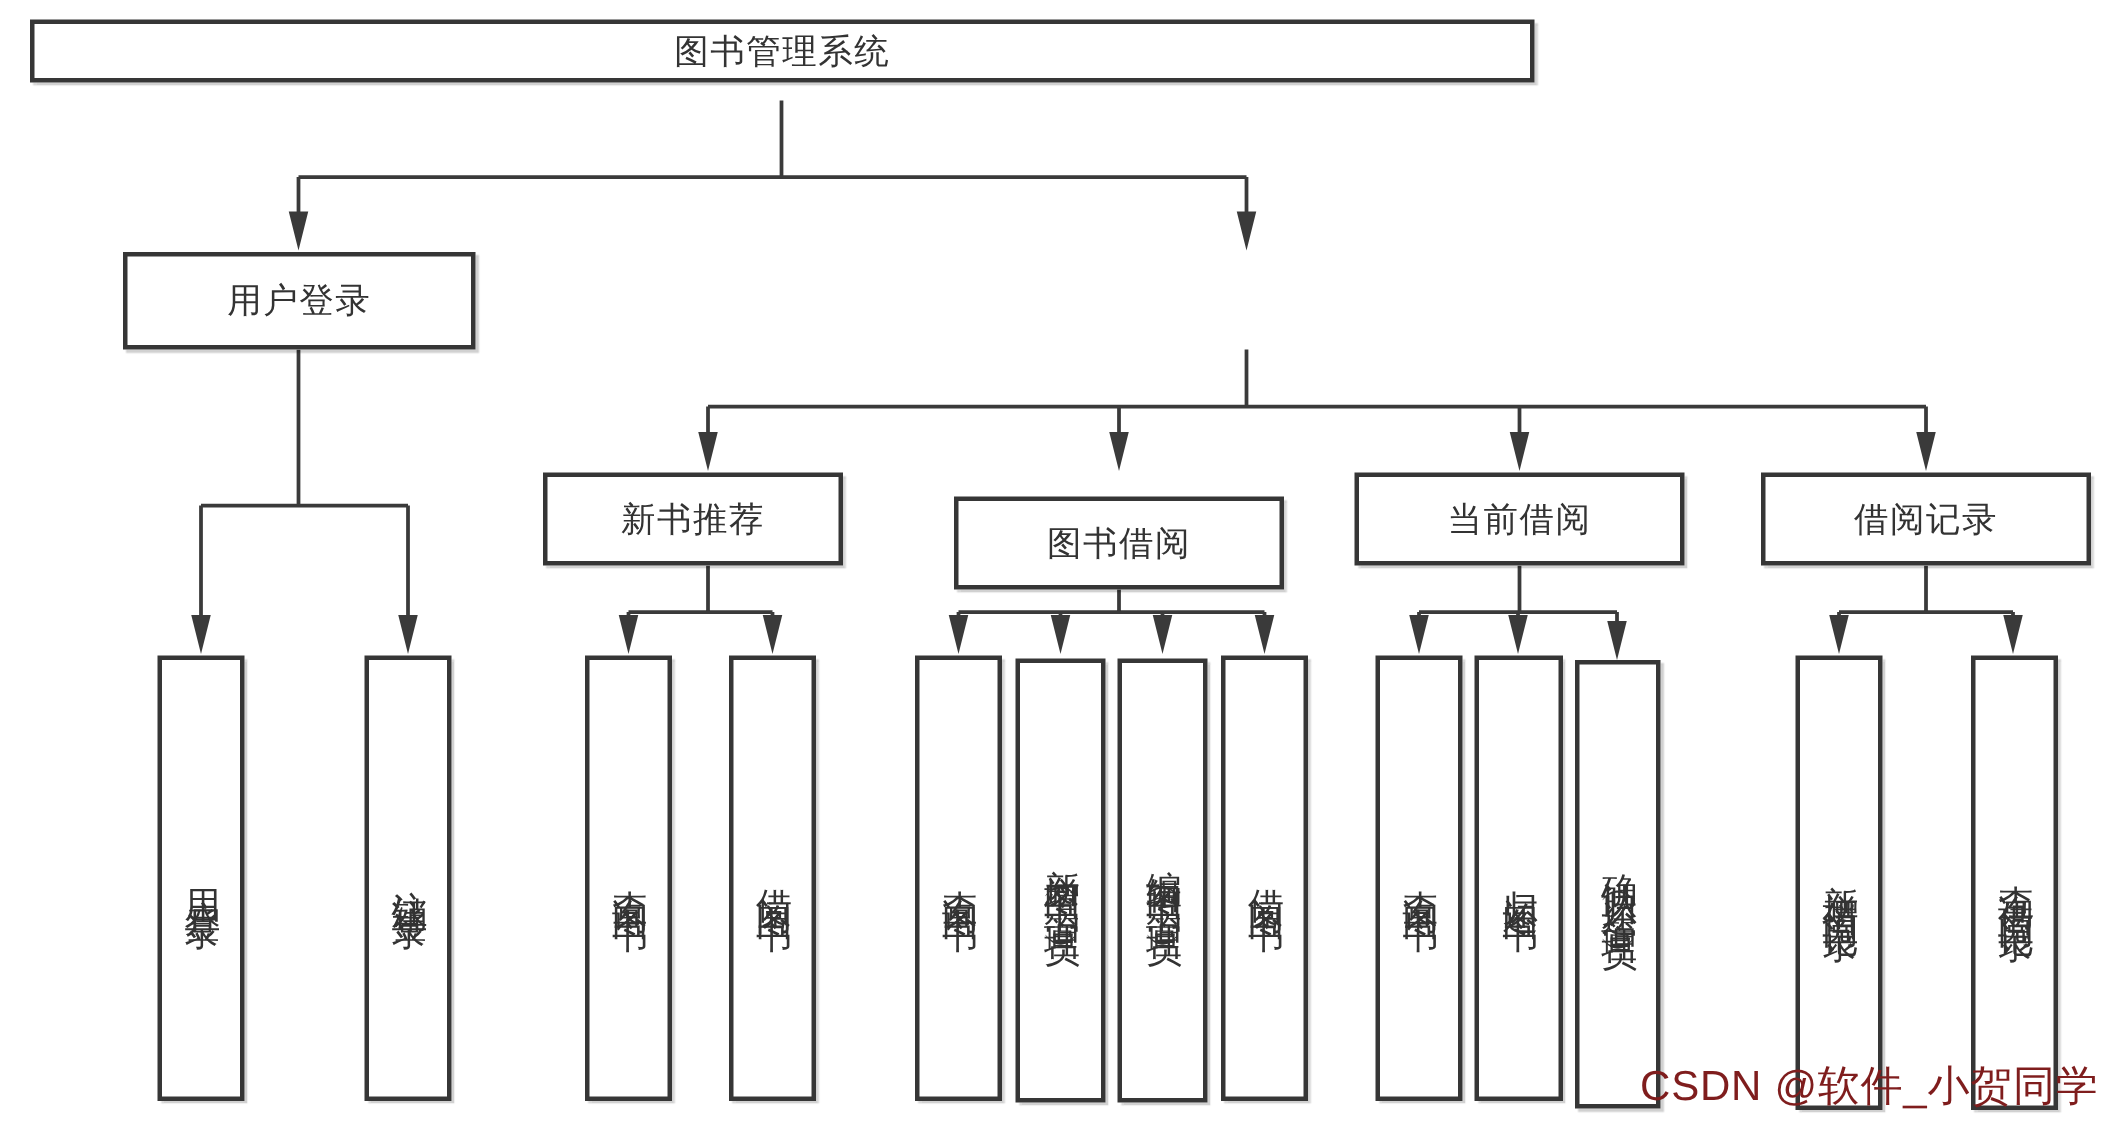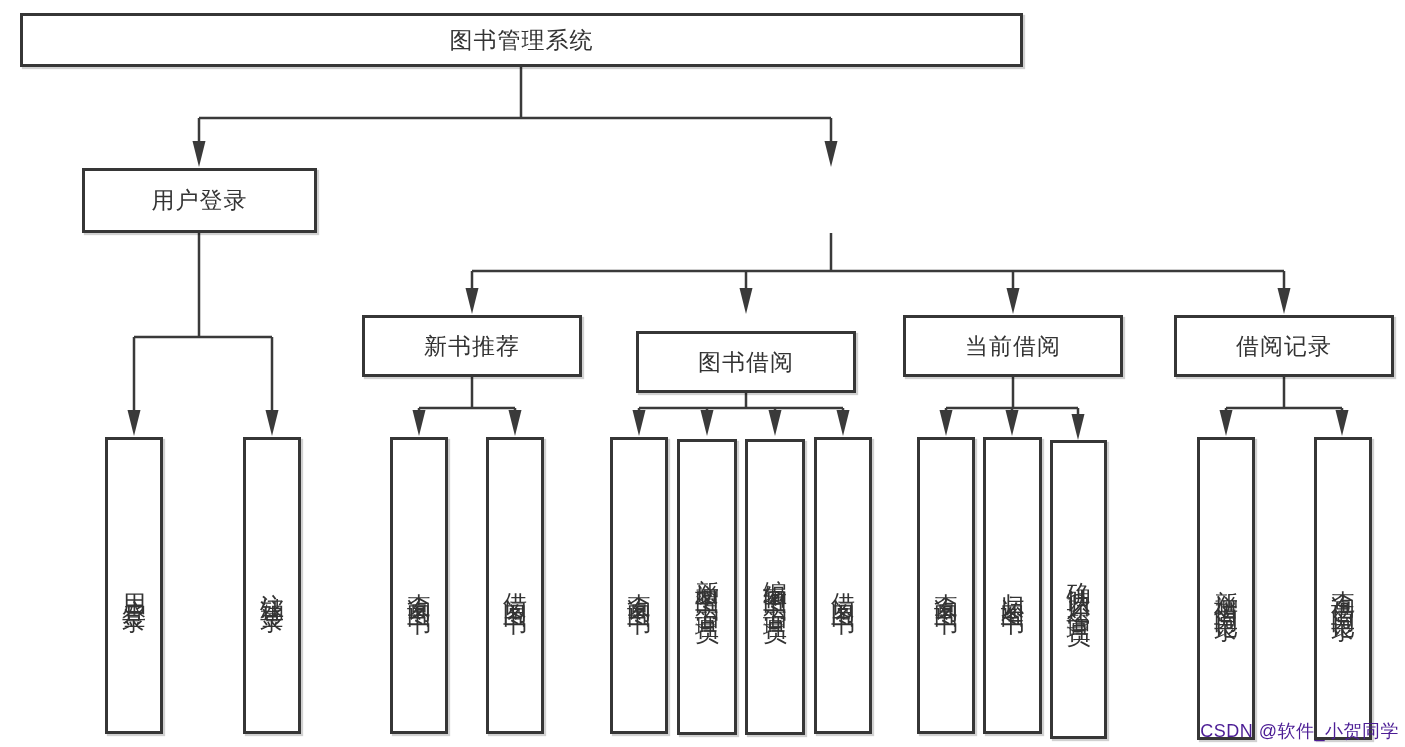--- a/index.html
+++ b/index.html
@@ -46,23 +46,23 @@
     text-orientation: mixed;
     font-size: 24px;
     line-height: 1;
     letter-spacing: 6px;
     color: #333333;
   }
   .watermark {
     position: absolute;
     right: 6px;
     bottom: 4px;
-    font-size: 18px;
+    font-size: 28px;
     letter-spacing: 0.5px;
-    color: #4c1d95;
+    color: #7f1d1d;
     z-index: 10;
     white-space: nowrap;
   }
 </style>
 </head>
 <body>
 
 <div class="canvas">
 
   <svg class="wires" width="1405" height="747" viewBox="0 0 1405 747">
@@ -91,29 +91,29 @@
       <polygon points="768.5,410 781.5,410 775,436"></polygon>
       <polygon points="836.5,410 849.5,410 843,436"></polygon>
       <polygon points="939.5,410 952.5,410 946,436"></polygon>
       <polygon points="1005.5,410 1018.5,410 1012,436"></polygon>
       <polygon points="1071.5,414 1084.5,414 1078,440"></polygon>
       <polygon points="1219.5,410 1232.5,410 1226,436"></polygon>
       <polygon points="1335.5,410 1348.5,410 1342,436"></polygon>
     </g>
   </svg>
 
-  <div class="box h-box root-box" style="left:20px; top:13px; width:1003px; height:54px;">
+  <div class="box h-box root-box" style="left:20px; top:13px; width:1003px; height:42px;">
     <span class="hlabel">图书管理系统</span>
   </div>
 
   <div class="box h-box" style="left:82px; top:168px; width:235px; height:65px;">
     <span class="hlabel">用户登录</span>
   </div>
 
-  <div class="box h-box" style="left:362px; top:315px; width:220px; height:62px;">
+  <div class="box h-box" style="left:362px; top:315px; width:200px; height:62px;">
     <span class="hlabel">新书推荐</span>
   </div>
   <div class="box h-box" style="left:636px; top:315px; width:220px; height:62px;margin-top:16px;">
     <span class="hlabel">图书借阅</span>
   </div>
   <div class="box h-box" style="left:1174px; top:315px; width:220px; height:62px;">
     <span class="hlabel">借阅记录</span>
   </div>
   <div class="box h-box" style="left:903px; top:315px; width:220px; height:62px;">
     <span class="hlabel">当前借阅</span>

